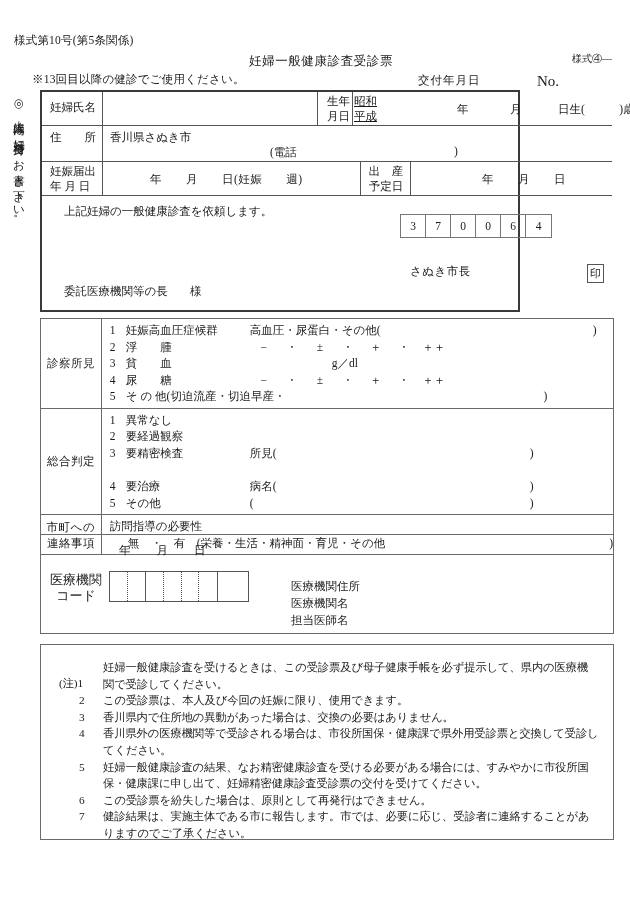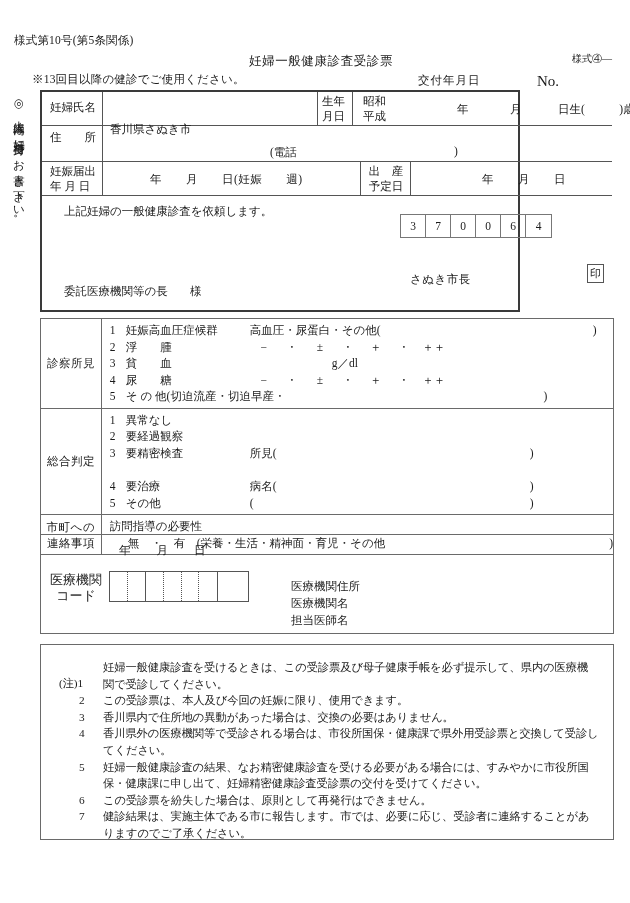--- a/index.html
+++ b/index.html
@@ -249,36 +249,36 @@
     <div class="hline" style="left:0; top:103px; width:570px;"></div>
 
     <div class="vline" style="left:60px; top:0; height:103px;"></div>
     <div class="vline" style="left:275px; top:0; height:33px;"></div>
     <div class="vline" style="left:310px; top:0; height:33px;"></div>
     <div class="vline" style="left:318px; top:69px; height:34px;"></div>
     <div class="vline" style="left:368px; top:69px; height:34px;"></div>
 
     <div class="cell" style="left:8px; top:8px;">妊婦氏名</div>
     <div class="cell" style="left:68px; top:8px; width:200px;"></div>
-    <div class="cell" style="left:280px; top:2px; line-height:15px; text-align:left; width:28px;">
+    <div class="cell" style="left:280px; top:2px; line-height:15px; text-align:right; width:28px;">
       <div>生年</div>
       <div>月日</div>
     </div>
-    <div class="cell" style="left:321px; top:2px; line-height:15px;">
+    <div class="cell" style="left:312px; top:2px; line-height:15px;text-decoration:underline;">
       <div>昭和</div>
       <div>平成</div>
     </div>
     <div class="cell" style="left:415px; top:10px;">年</div>
     <div class="cell" style="left:468px; top:10px;">月</div>
     <div class="cell" style="left:516px; top:10px;">日生(　　　)歳</div>
 
     <div class="cell" style="left:8px; top:38px;">
       <span class="spread" style="width:44px;">住　　所</span>
     </div>
-    <div class="cell" style="left:68px; top:30px;">香川県さぬき市</div>
+    <div class="cell" style="left:68px; top:38px;">香川県さぬき市</div>
     <div class="cell" style="left:228px; top:53px;">(電話</div>
     <div class="cell" style="left:412px; top:53px;">)</div>
 
     <div class="cell" style="left:8px; top:72px; line-height:15px;">
       <div>妊娠届出</div>
       <div>年 月 日</div>
     </div>
     <div class="cell" style="left:108px; top:80px; letter-spacing:0.5px;">年　　月　　日(妊娠　　週)</div>
     <div class="cell" style="left:324px; top:72px; line-height:15px; width:40px; text-align:center;">
       <div>出　産</div>
@@ -294,21 +294,21 @@
 
   <div class="abs" id="code-row">
     <div class="code-cell">3</div>
     <div class="code-cell">7</div>
     <div class="code-cell">0</div>
     <div class="code-cell">0</div>
     <div class="code-cell">6</div>
     <div class="code-cell">4</div>
   </div>
 
-  <div class="abs" style="left:410px; top:264px; font-size:11.5px; letter-spacing:0.5px;margin-top:8px;">さぬき市長</div>
+  <div class="abs" style="left:410px; top:264px; font-size:11.5px; letter-spacing:0.5px;">さぬき市長</div>
   <div class="abs" id="seal-box">印</div>
 
   <table id="main-table">
     <tbody>
         <tr>
       <td class="rowlabel">診察所見</td>
       <td>
         <div class="linelist">
           <div class="li">
             <span class="num">1</span><span style="display:inline-block;width:124px;">妊娠高血圧症候群</span><span>高血圧・尿蛋白・その他(</span><span style="display:inline-block;width:212px;"></span><span>)</span>

